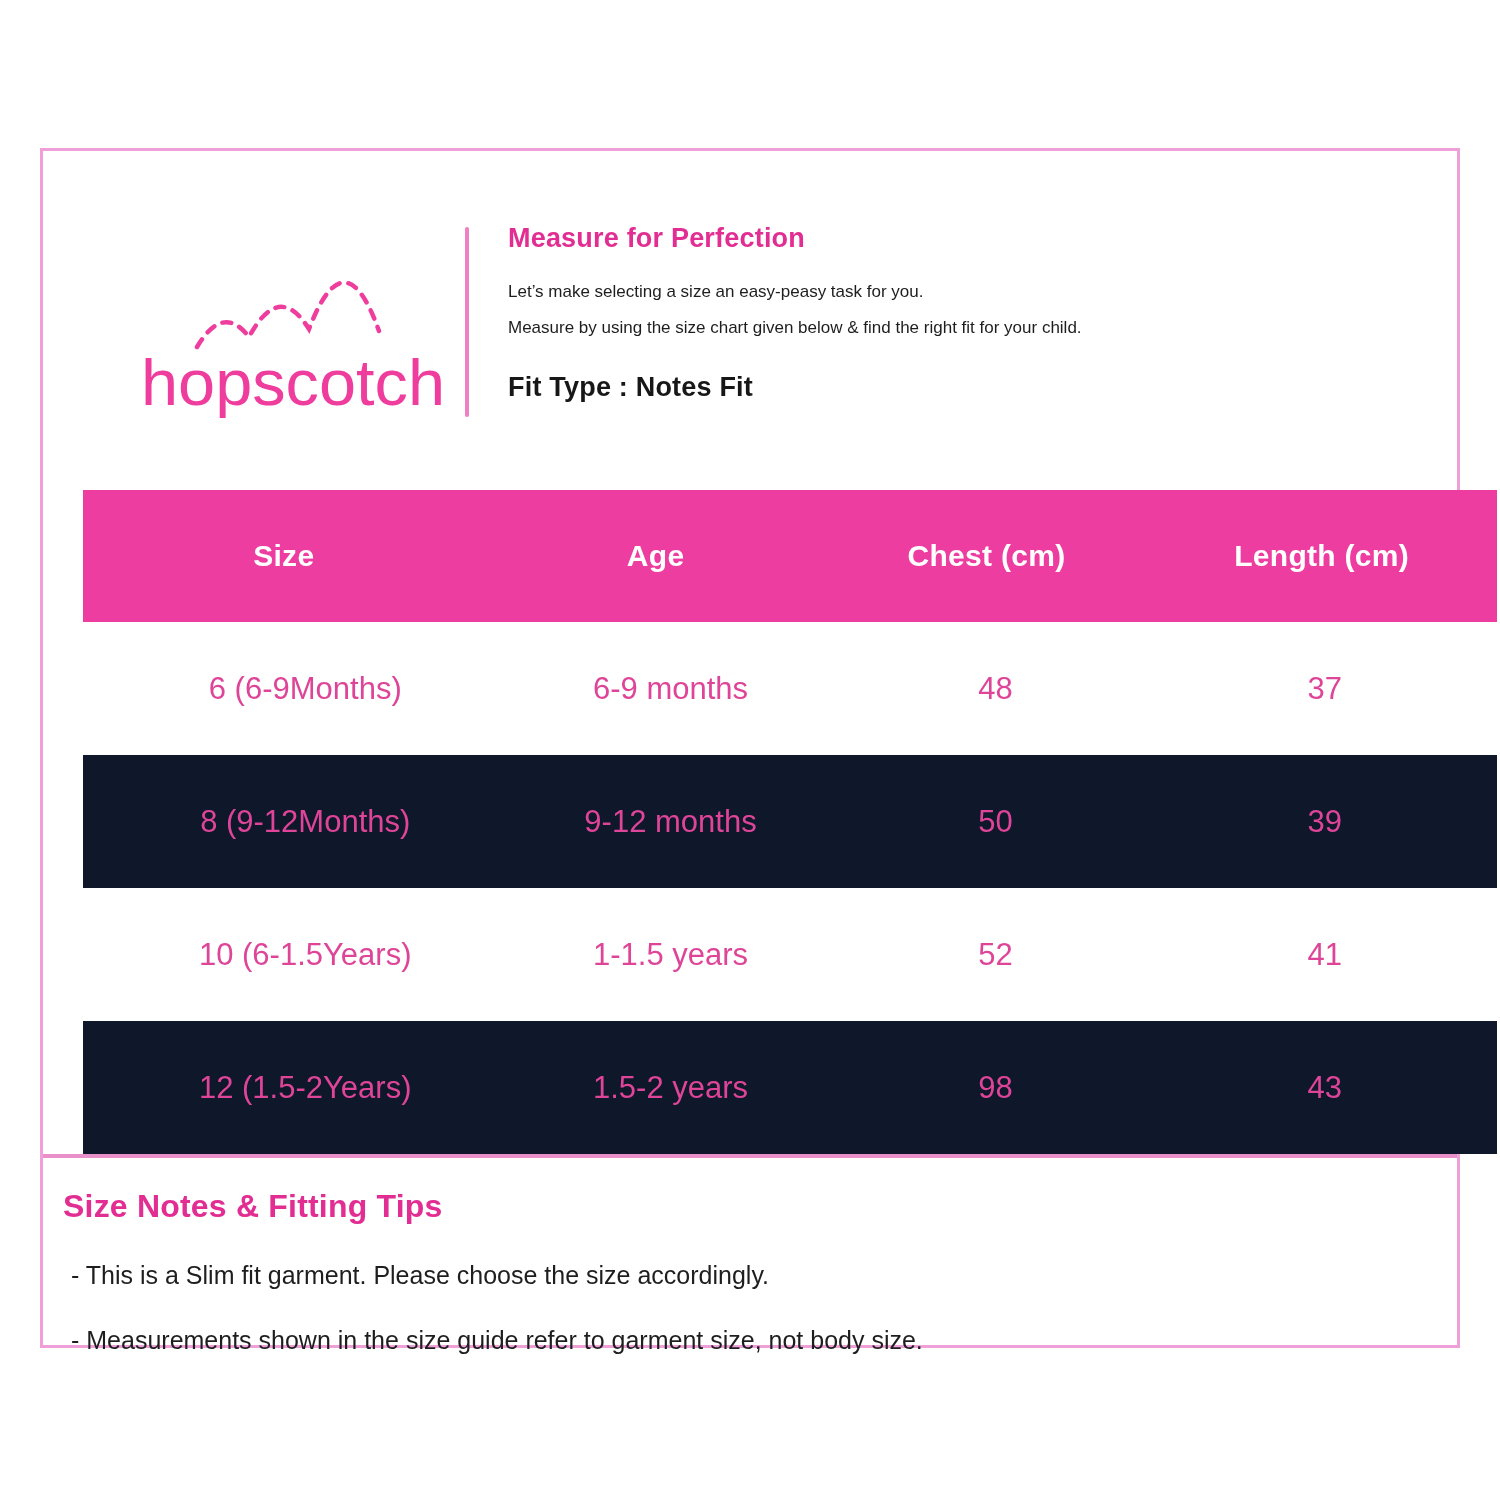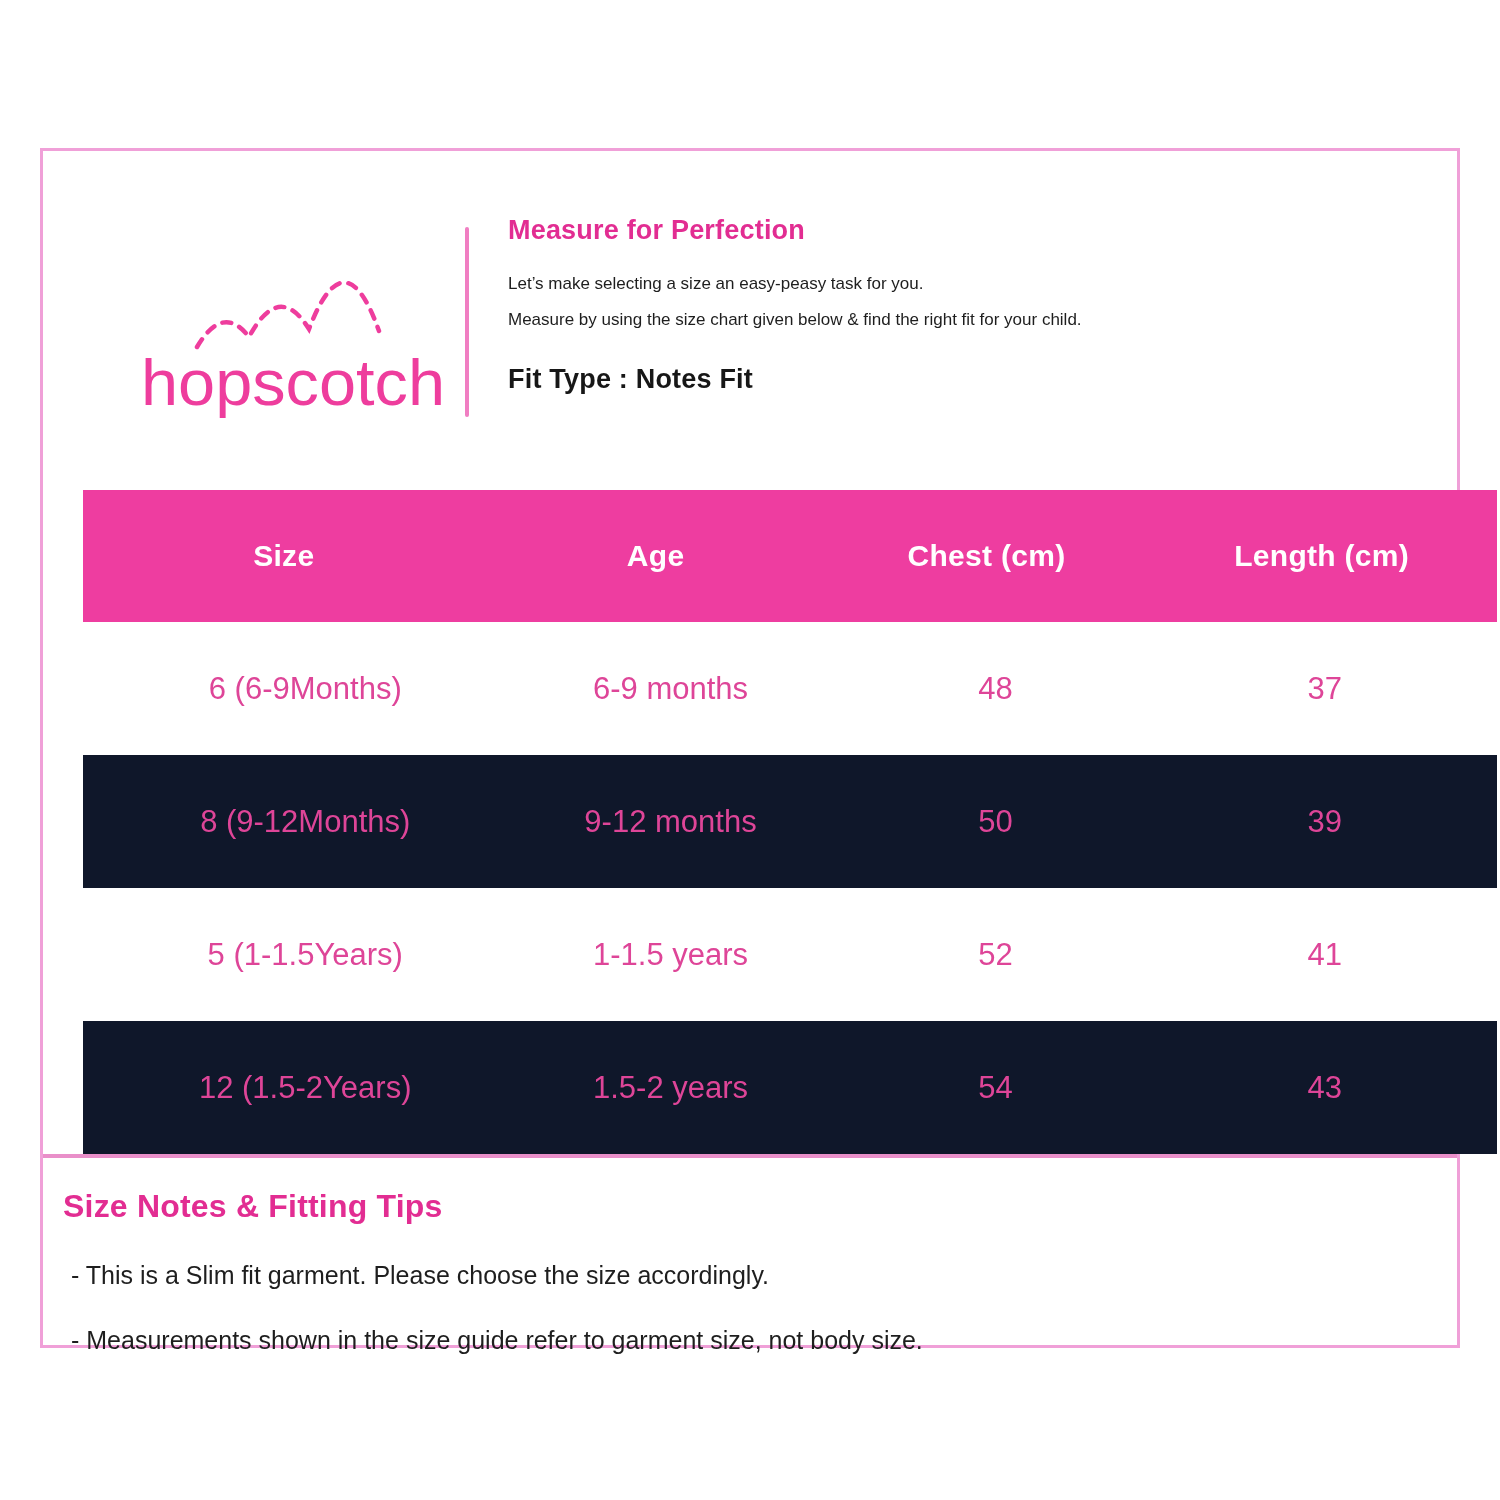--- a/index.html
+++ b/index.html
@@ -13,21 +13,21 @@
 
   
   .logo-wrap { position:absolute; left:82px; top:92px; width:336px; height:200px; }
   .logo-wrap svg { width:100%; height:100%; display:block; }
 
   .v-divider {
     position:absolute; left:422px; top:76px; width:4px; height:190px;
     background:#f07ec2; border-radius:2px;
   }
 
-  .intro { position:absolute; left:465px; top:64px; width:900px; }
+  .intro { position:absolute; left:465px; top:72px; width:900px; }
   .intro-title { color:#e22d92; font-size:27px; font-weight:bold; letter-spacing:0.2px; }
   .intro-text  { margin-top:20px; color:#1e1e1e; font-size:17px; line-height:36px; width:880px; }
   .fit-type    { margin-top:26px; color:#171717; font-size:27px; font-weight:bold; letter-spacing:0.2px; }
 
   
   .size-table { position:absolute; left:0px; top:339px; width:1414px;margin-left:40px; }
   .t-head {
     height:132px; background:#ee3da0; display:flex; align-items:center;
     color:#ffffff; font-size:30px; font-weight:bold; letter-spacing:0.3px;
   }
@@ -91,30 +91,30 @@
       </div>
 
       <div class="t-row alt">
         <div class="c1">8 (9-12Months)</div>
         <div class="c2">9-12 months</div>
         <div class="c3">50</div>
         <div class="c4">39</div>
       </div>
 
       <div class="t-row">
-        <div class="c1">5 (1-1.5Years)</div>
+        <div class="c1">10 (6-1.5Years)</div>
         <div class="c2">1-1.5 years</div>
         <div class="c3">52</div>
         <div class="c4">41</div>
       </div>
 
       <div class="t-row alt">
         <div class="c1">12 (1.5-2Years)</div>
         <div class="c2">1.5-2 years</div>
-        <div class="c3">54</div>
+        <div class="c3">98</div>
         <div class="c4">43</div>
       </div>
     </div>
 
     <div class="notes-sep"></div>
 
     <div class="notes">
       <div class="notes-title">Size Notes &amp; Fitting Tips</div>
       <div class="note-item">- This is a Slim fit garment. Please choose the size accordingly.</div>
       <div class="note-item">- Measurements shown in the size guide refer to garment size, not body size.</div>

